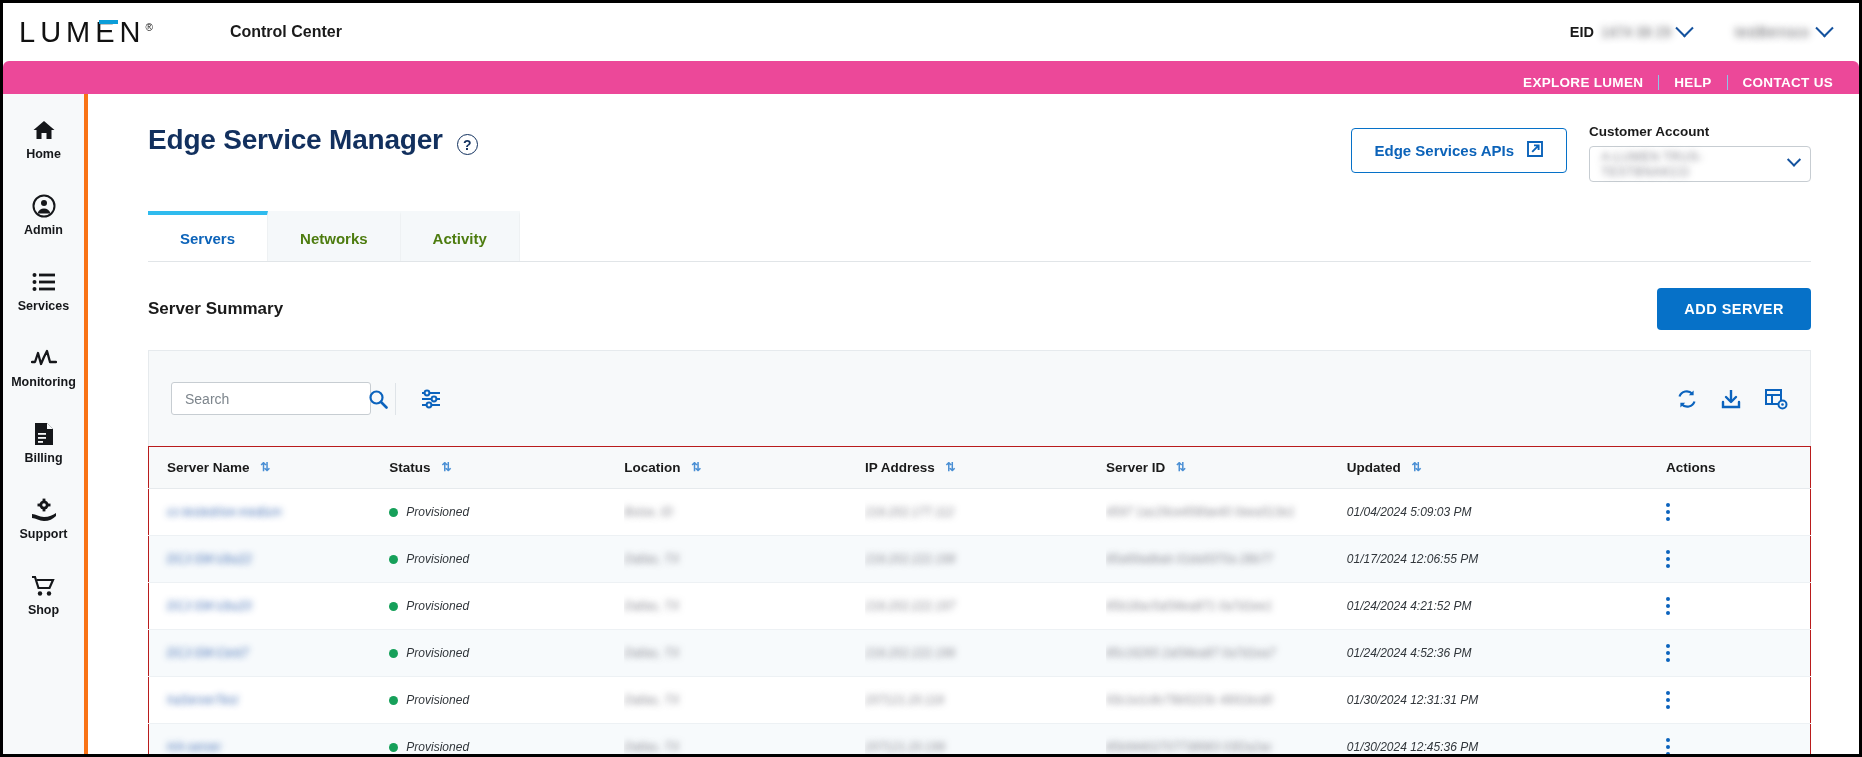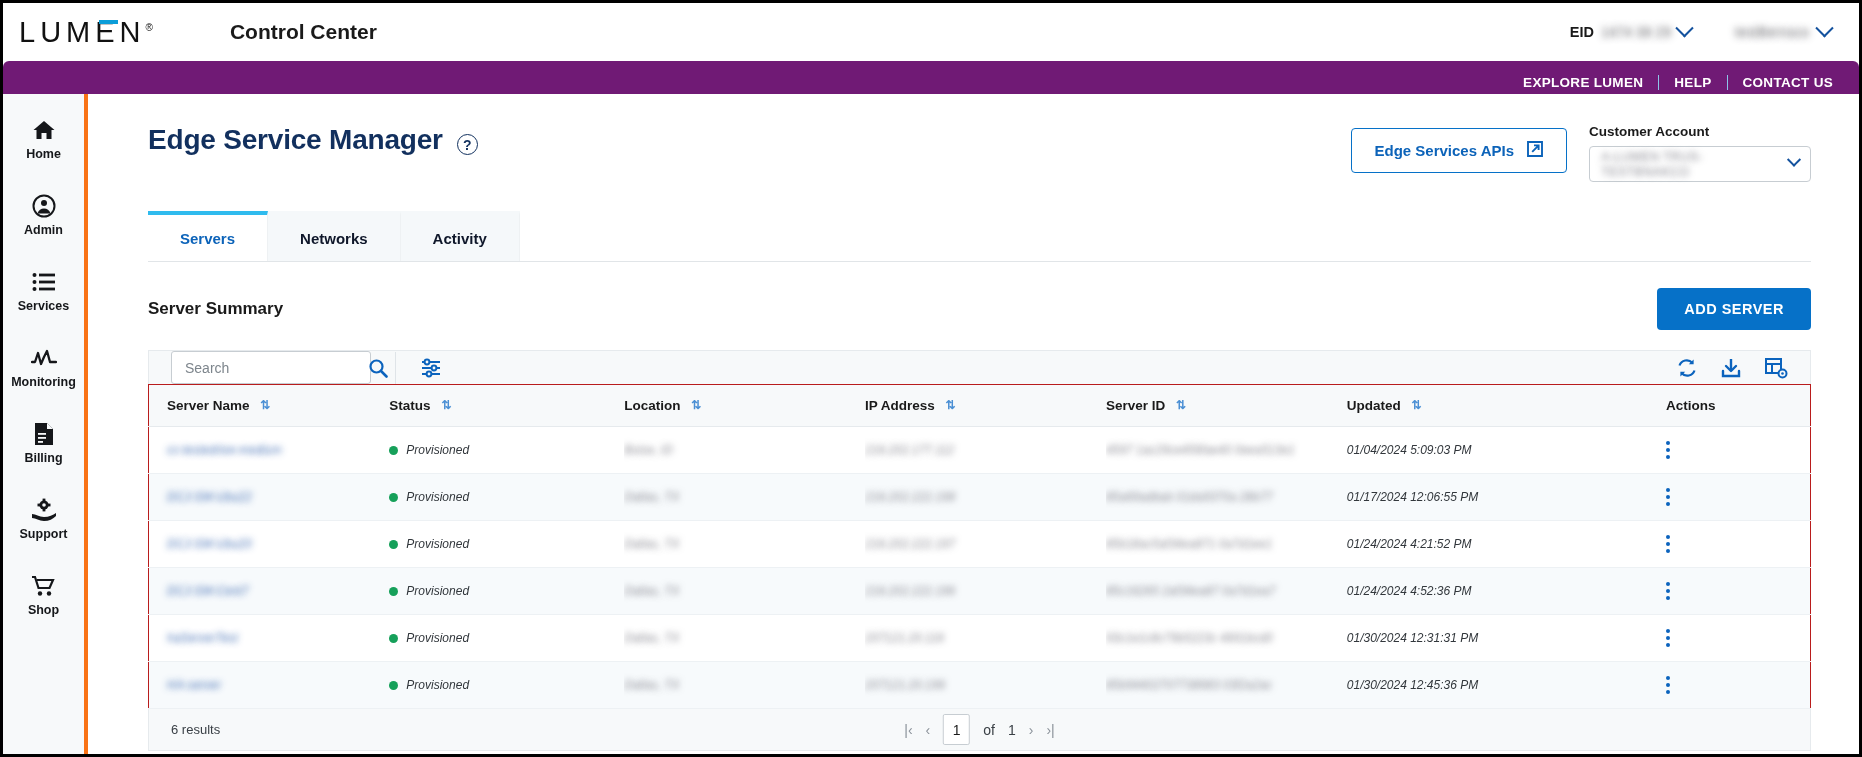--- a/index.html
+++ b/index.html
@@ -38,21 +38,21 @@
   }
   .logo-bar {
     position: absolute;
     width: 19px; height: 4px;
     background: #0b9dd8;
     right: 35px; top: 2px;
   }
   .logo-reg { font-size: 10px; vertical-align: super; letter-spacing: 0; }
   .cc-title {
     margin-left: 77px;
-    font-size: 21px; font-weight: bold;
+    font-size: 16px; font-weight: bold;
     color: #1a1a1a;
   }
   .topbar-right {
     margin-left: auto; margin-right: 28px;
     display: flex; align-items: center; gap: 0px;
     font-size: 14px; color: #1a1a1a;
   }
   .eid-group { display: flex; align-items: center; gap: 7px; }
   .eid-label { font-weight: bold; font-size: 14.5px; color: #1a1a1a; }
   .blurred {
@@ -76,21 +76,21 @@
     border-right: 2px solid #14529e;
     border-bottom: 2px solid #14529e;
     transform: rotate(45deg) translate(-3px,-3px);
   }
   .acct-group { display: flex; align-items: center; gap: 9px; margin-left: 44px; }
 
   
   .bluebar {
     position: absolute; left: 0; top: 58px;
     width: 100%; height: 42px;
-    background: #701a75;
+    background: #ec4899;
     display: flex; align-items: center; justify-content: flex-end; border-radius: 6px;
   }
   .bluebar-links {
     display: flex; align-items: center;
     margin-right: 26px;
     font-size: 13.5px; font-weight: bold;
     color: #ffffff; letter-spacing: 0.3px;
   }
   .bluebar-links span.divider {
     display: inline-block; width: 1px; height: 15px;
@@ -174,21 +174,21 @@
     margin: 29px 48px 0 60px;
     display: flex; align-items: flex-end;
     border-bottom: 1px solid #e1e5e8;
   }
   .tab {
     padding: 15px 32px 14px 32px;
     font-size: 15px; font-weight: bold;
     cursor: pointer;
     border-top: 4px solid transparent;
     background: #f5f8fa;
-    color: #0f172a;
+    color: #4d7c0f;
     border-right: 1px solid #eef1f3;
   }
   .tab.active {
     background: #ffffff;
     color: #0c63b9;
     border-top: 4px solid #2fbbee;
   }
 
   
   .card {
@@ -203,21 +203,21 @@
     margin-left: auto;
     background: #0671c8; color: #ffffff;
     font-size: 14.5px; font-weight: bold; letter-spacing: 0.5px;
     border: none; border-radius: 4px;
     padding: 13px 27px; cursor: pointer;
   }
   .toolbar {
     background: #f7f9fa;
     border: 1px solid #e6eaed; border-bottom: none;
     display: flex; align-items: center;
-    padding: 0 22px;
+    padding: 31px 22px;
   }
   .search-box {
     width: 200px; height: 33px;
     background: #ffffff;
     border: 1px solid #c7cdd2; border-radius: 3px;
     display: flex; align-items: center;
     padding: 0 8px 0 11px;
   }
   .search-box input {
     border: none; outline: none;

